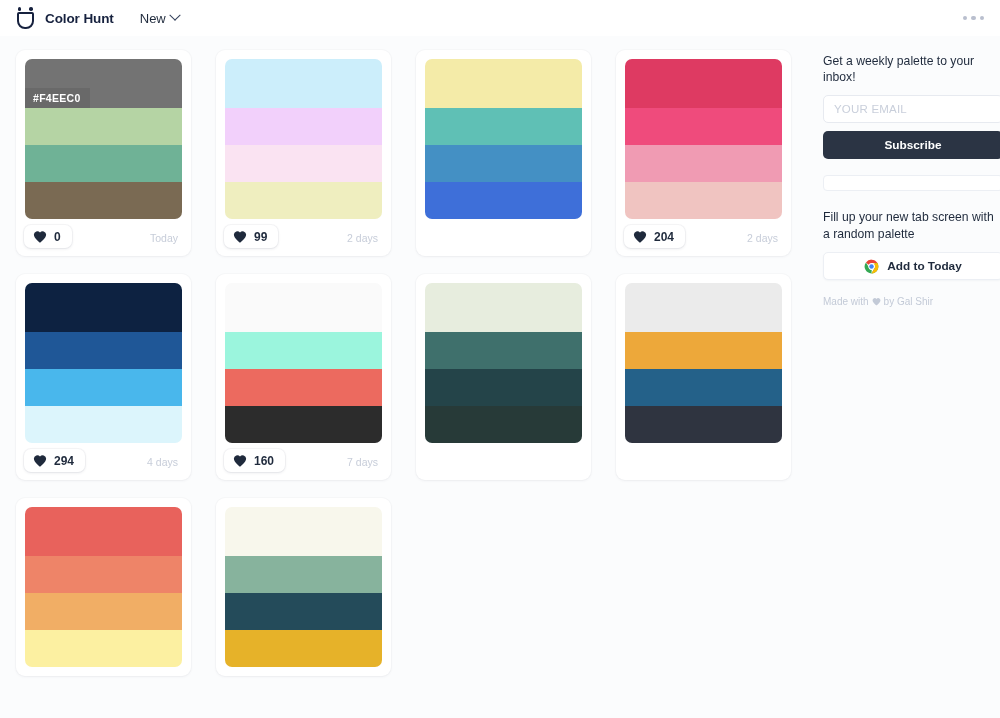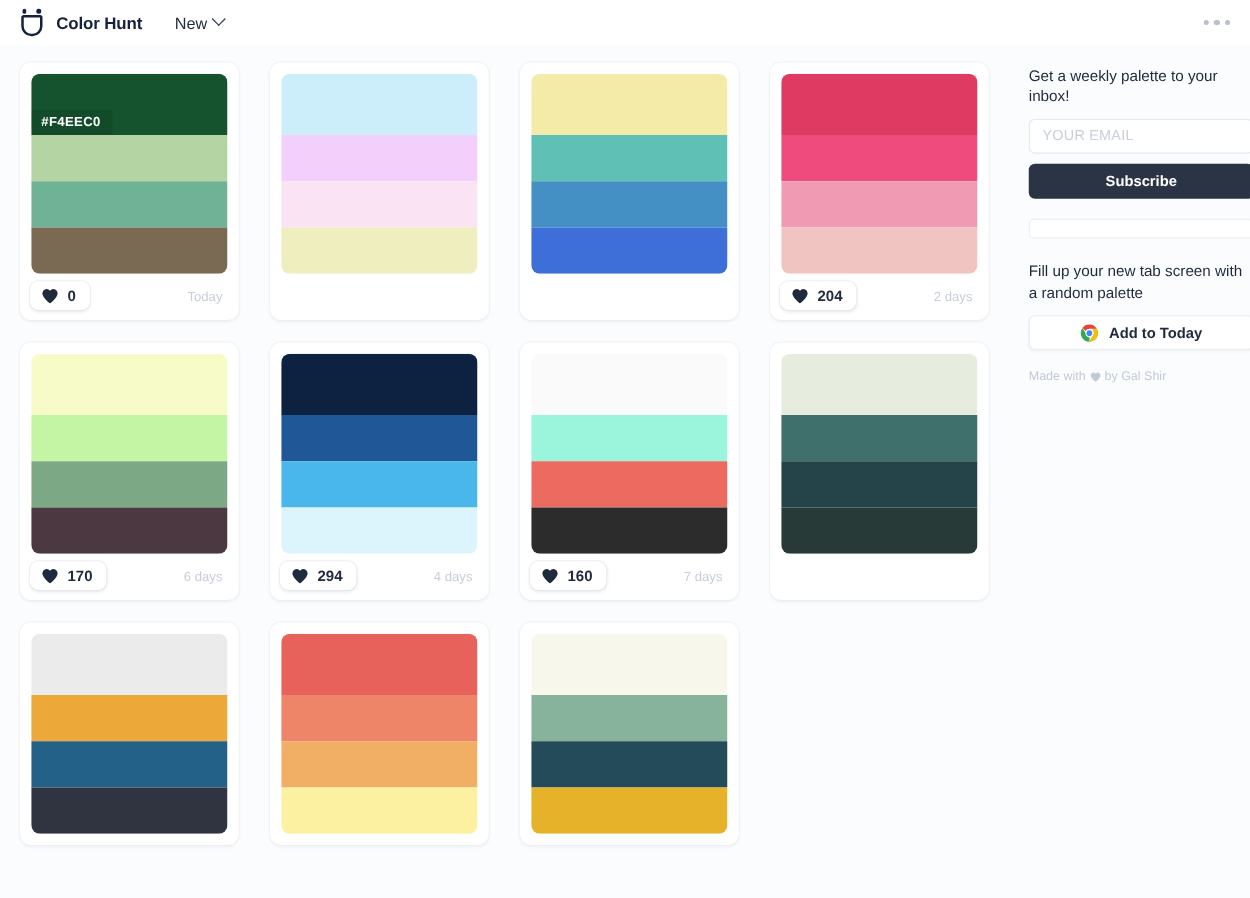--- a/index.html
+++ b/index.html
@@ -316,21 +316,21 @@
       <i></i>
   </div>
 </div>
 
 <div class="page">
 
   <div class="grid-wrap">
     <div class="grid" id="palette-grid">
         <div class="card">
           <div class="swatches">
-            <div class="swatch s1" style="background: #14532d; padding-left: 40px;">
+            <div class="swatch s1" style="background: #737373; padding-left: 40px;">
               <span class="hexlabel">#F4EEC0</span>
             </div>
             <div class="swatch" style="background: rgb(181, 212, 164);"></div>
             <div class="swatch" style="background: rgb(111, 178, 150);"></div>
             <div class="swatch" style="background: rgb(122, 106, 83);"></div>
           </div>
           <div class="card-foot">
             <div class="like-btn">
               <svg class="heart" viewBox="0 0 24 22">
                 <path d="M12 21.5S1.5 14.2 1.5 7.6A5.9 5.9 0 0 1 12 4.2 5.9 5.9 0 0 1 22.5 7.6C22.5 14.2 12 21.5 12 21.5z" fill="#1f2a3c"></path>
@@ -340,20 +340,29 @@
             <span class="card-age">Today</span>
           </div>
         </div>
         <div class="card">
           <div class="swatches">
             <div class="swatch s1" style="background: rgb(204, 238, 251);"></div>
             <div class="swatch" style="background: rgb(242, 208, 251);"></div>
             <div class="swatch" style="background: rgb(250, 227, 242);"></div>
             <div class="swatch" style="background: rgb(239, 238, 191);"></div>
           </div>
+          <div class="card-foot">
+            <div class="like-btn">
+              <svg class="heart" viewBox="0 0 24 22">
+                <path d="M12 21.5S1.5 14.2 1.5 7.6A5.9 5.9 0 0 1 12 4.2 5.9 5.9 0 0 1 22.5 7.6C22.5 14.2 12 21.5 12 21.5z" fill="#1f2a3c"></path>
+              </svg>
+              <span class="like-count">99</span>
+            </div>
+            <span class="card-age">2 days</span>
+          </div>
         </div>
         <div class="card">
           <div class="swatches">
             <div class="swatch s1" style="background: rgb(244, 235, 168);"></div>
             <div class="swatch" style="background: rgb(95, 192, 181);"></div>
             <div class="swatch" style="background: rgb(68, 144, 196);"></div>
             <div class="swatch" style="background: rgb(62, 111, 217);"></div>
           </div>
         </div>
         <div class="card">
@@ -364,37 +373,20 @@
             <div class="swatch" style="background: rgb(240, 196, 193);"></div>
           </div>
           <div class="card-foot">
             <div class="like-btn">
               <svg class="heart" viewBox="0 0 24 22">
                 <path d="M12 21.5S1.5 14.2 1.5 7.6A5.9 5.9 0 0 1 12 4.2 5.9 5.9 0 0 1 22.5 7.6C22.5 14.2 12 21.5 12 21.5z" fill="#1f2a3c"></path>
               </svg>
               <span class="like-count">204</span>
             </div>
             <span class="card-age">2 days</span>
-          </div>
-        </div>
-        <div class="card">
-          <div class="swatches">
-            <div class="swatch s1" style="background: rgb(246, 251, 200);"></div>
-            <div class="swatch" style="background: rgb(195, 245, 164);"></div>
-            <div class="swatch" style="background: rgb(124, 168, 134);"></div>
-            <div class="swatch" style="background: rgb(76, 56, 64);"></div>
-          </div>
-          <div class="card-foot">
-            <div class="like-btn">
-              <svg class="heart" viewBox="0 0 24 22">
-                <path d="M12 21.5S1.5 14.2 1.5 7.6A5.9 5.9 0 0 1 12 4.2 5.9 5.9 0 0 1 22.5 7.6C22.5 14.2 12 21.5 12 21.5z" fill="#1f2a3c"></path>
-              </svg>
-              <span class="like-count">170</span>
-            </div>
-            <span class="card-age">6 days</span>
           </div>
         </div>
         <div class="card">
           <div class="swatches">
             <div class="swatch s1" style="background: rgb(13, 34, 65);"></div>
             <div class="swatch" style="background: rgb(31, 87, 151);"></div>
             <div class="swatch" style="background: rgb(73, 183, 236);"></div>
             <div class="swatch" style="background: rgb(220, 245, 252);"></div>
           </div>
           <div class="card-foot">

